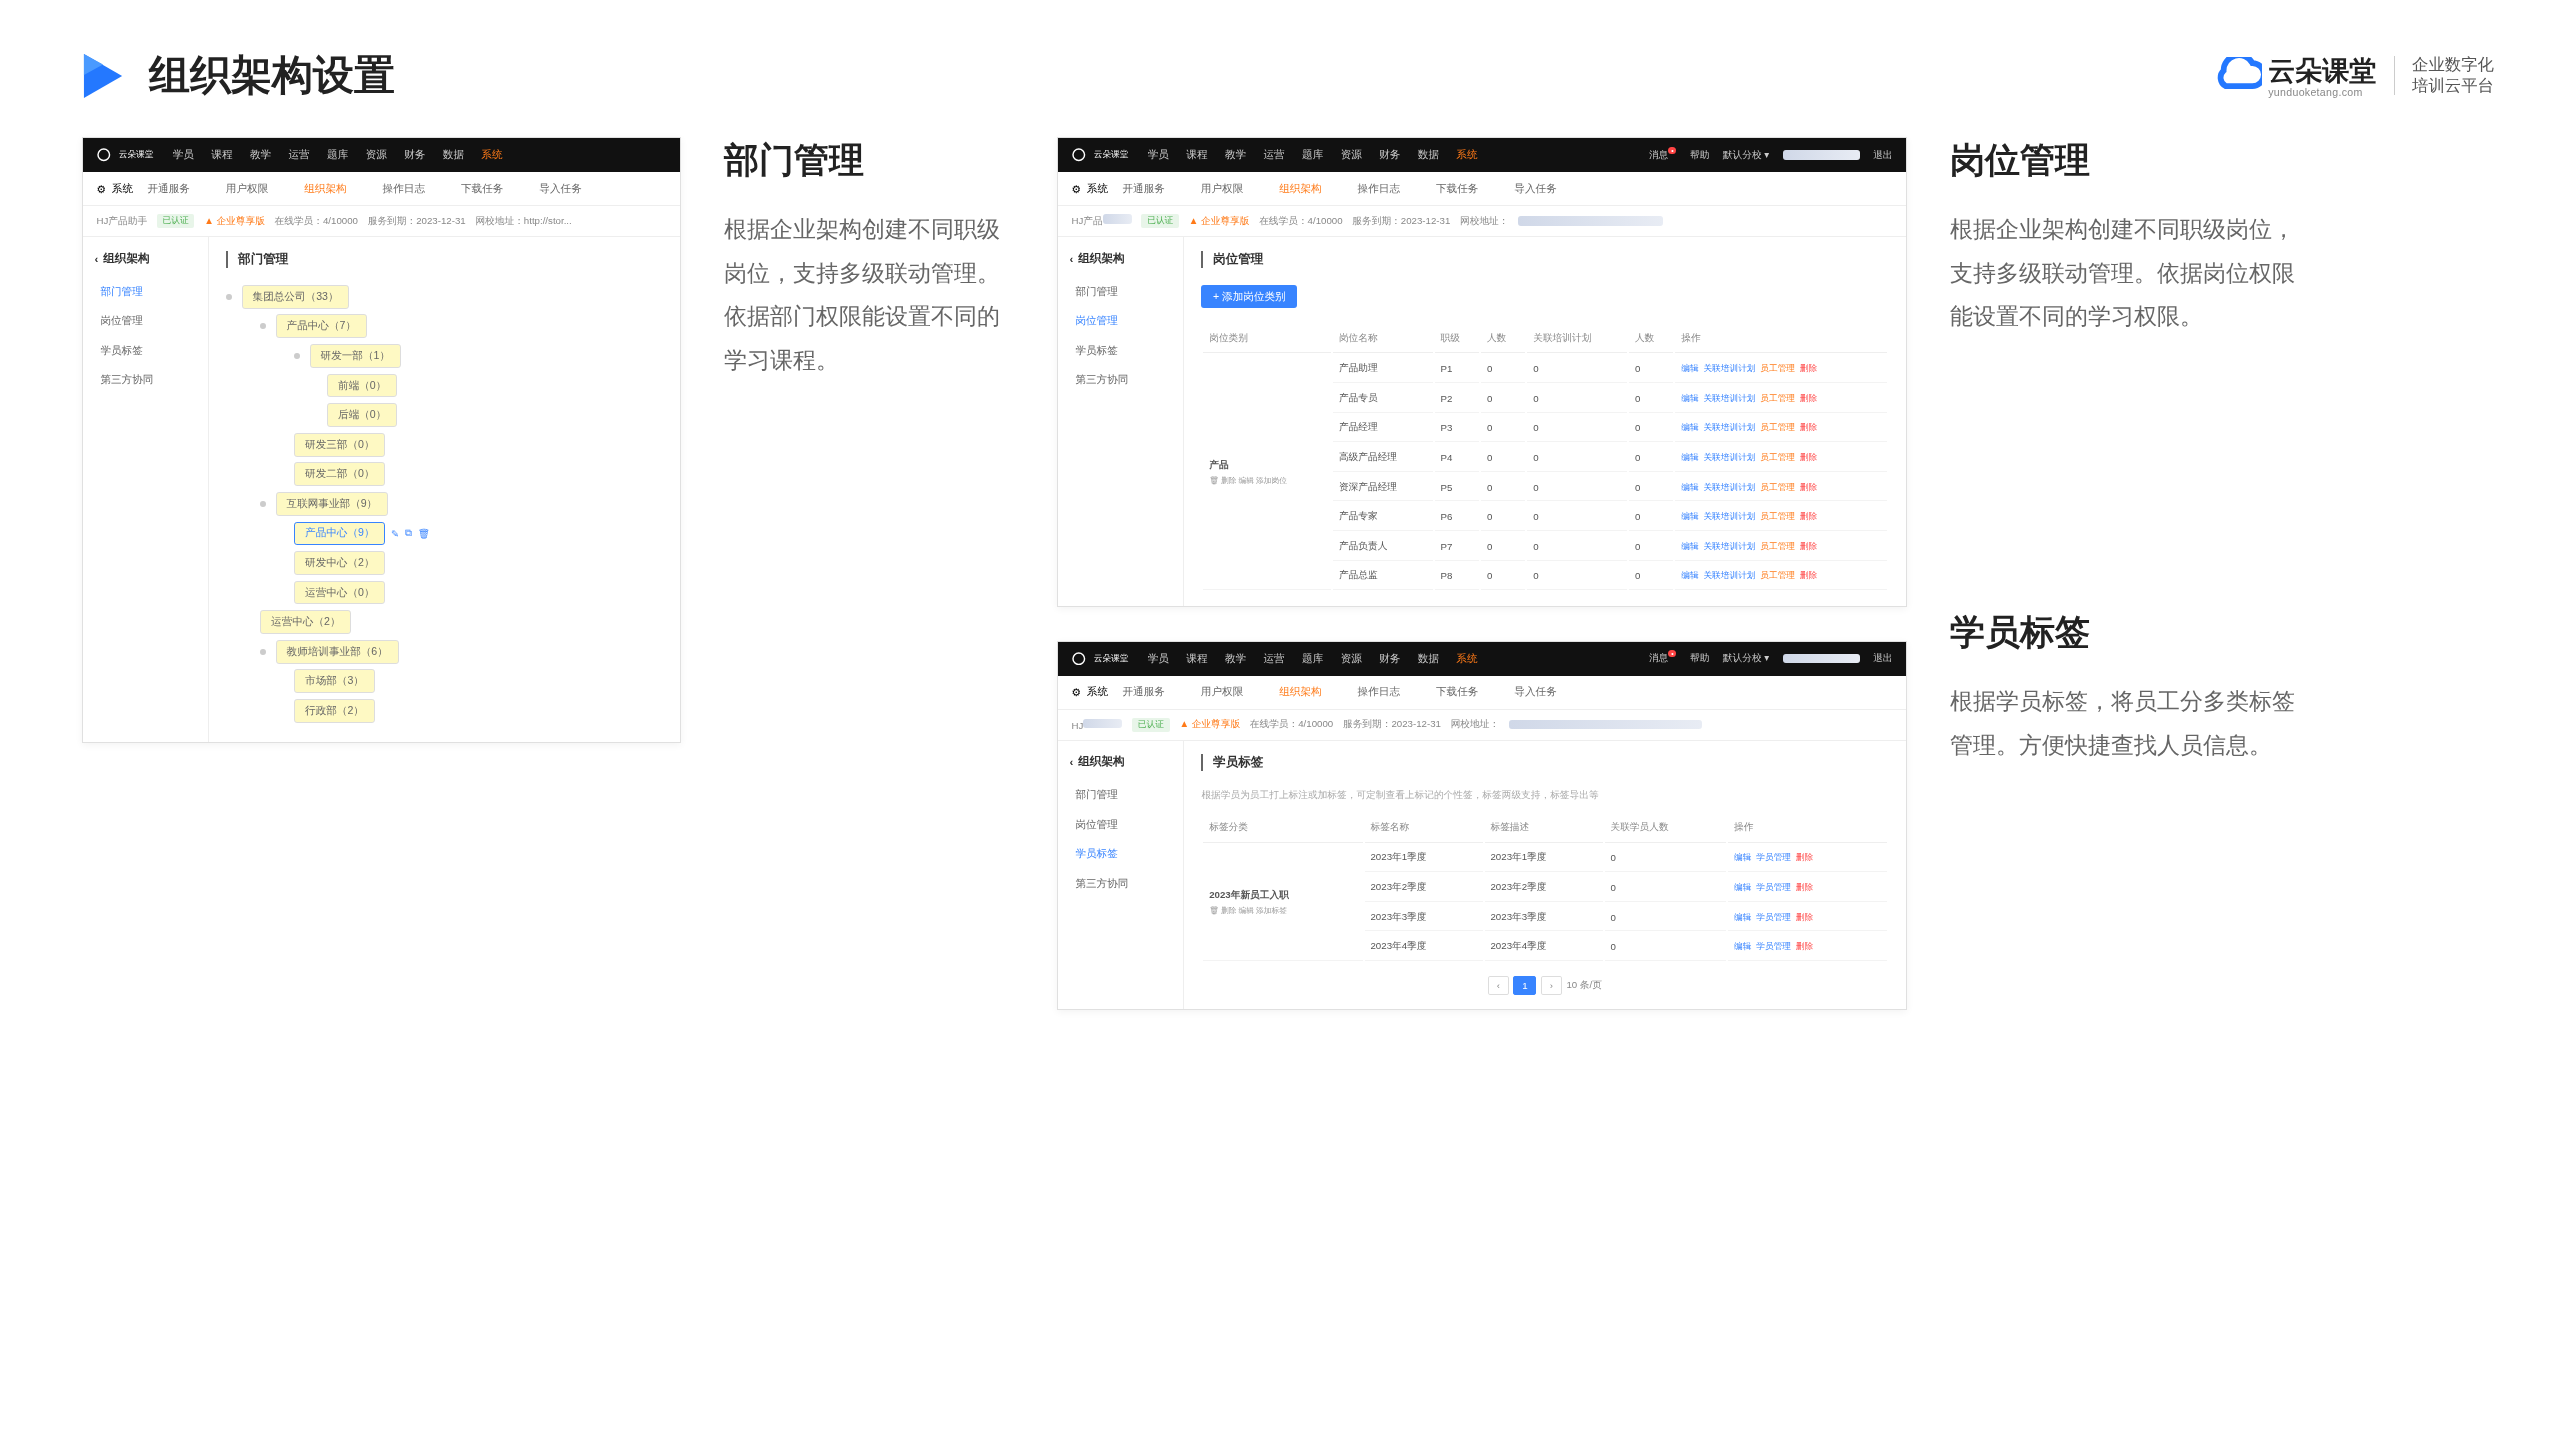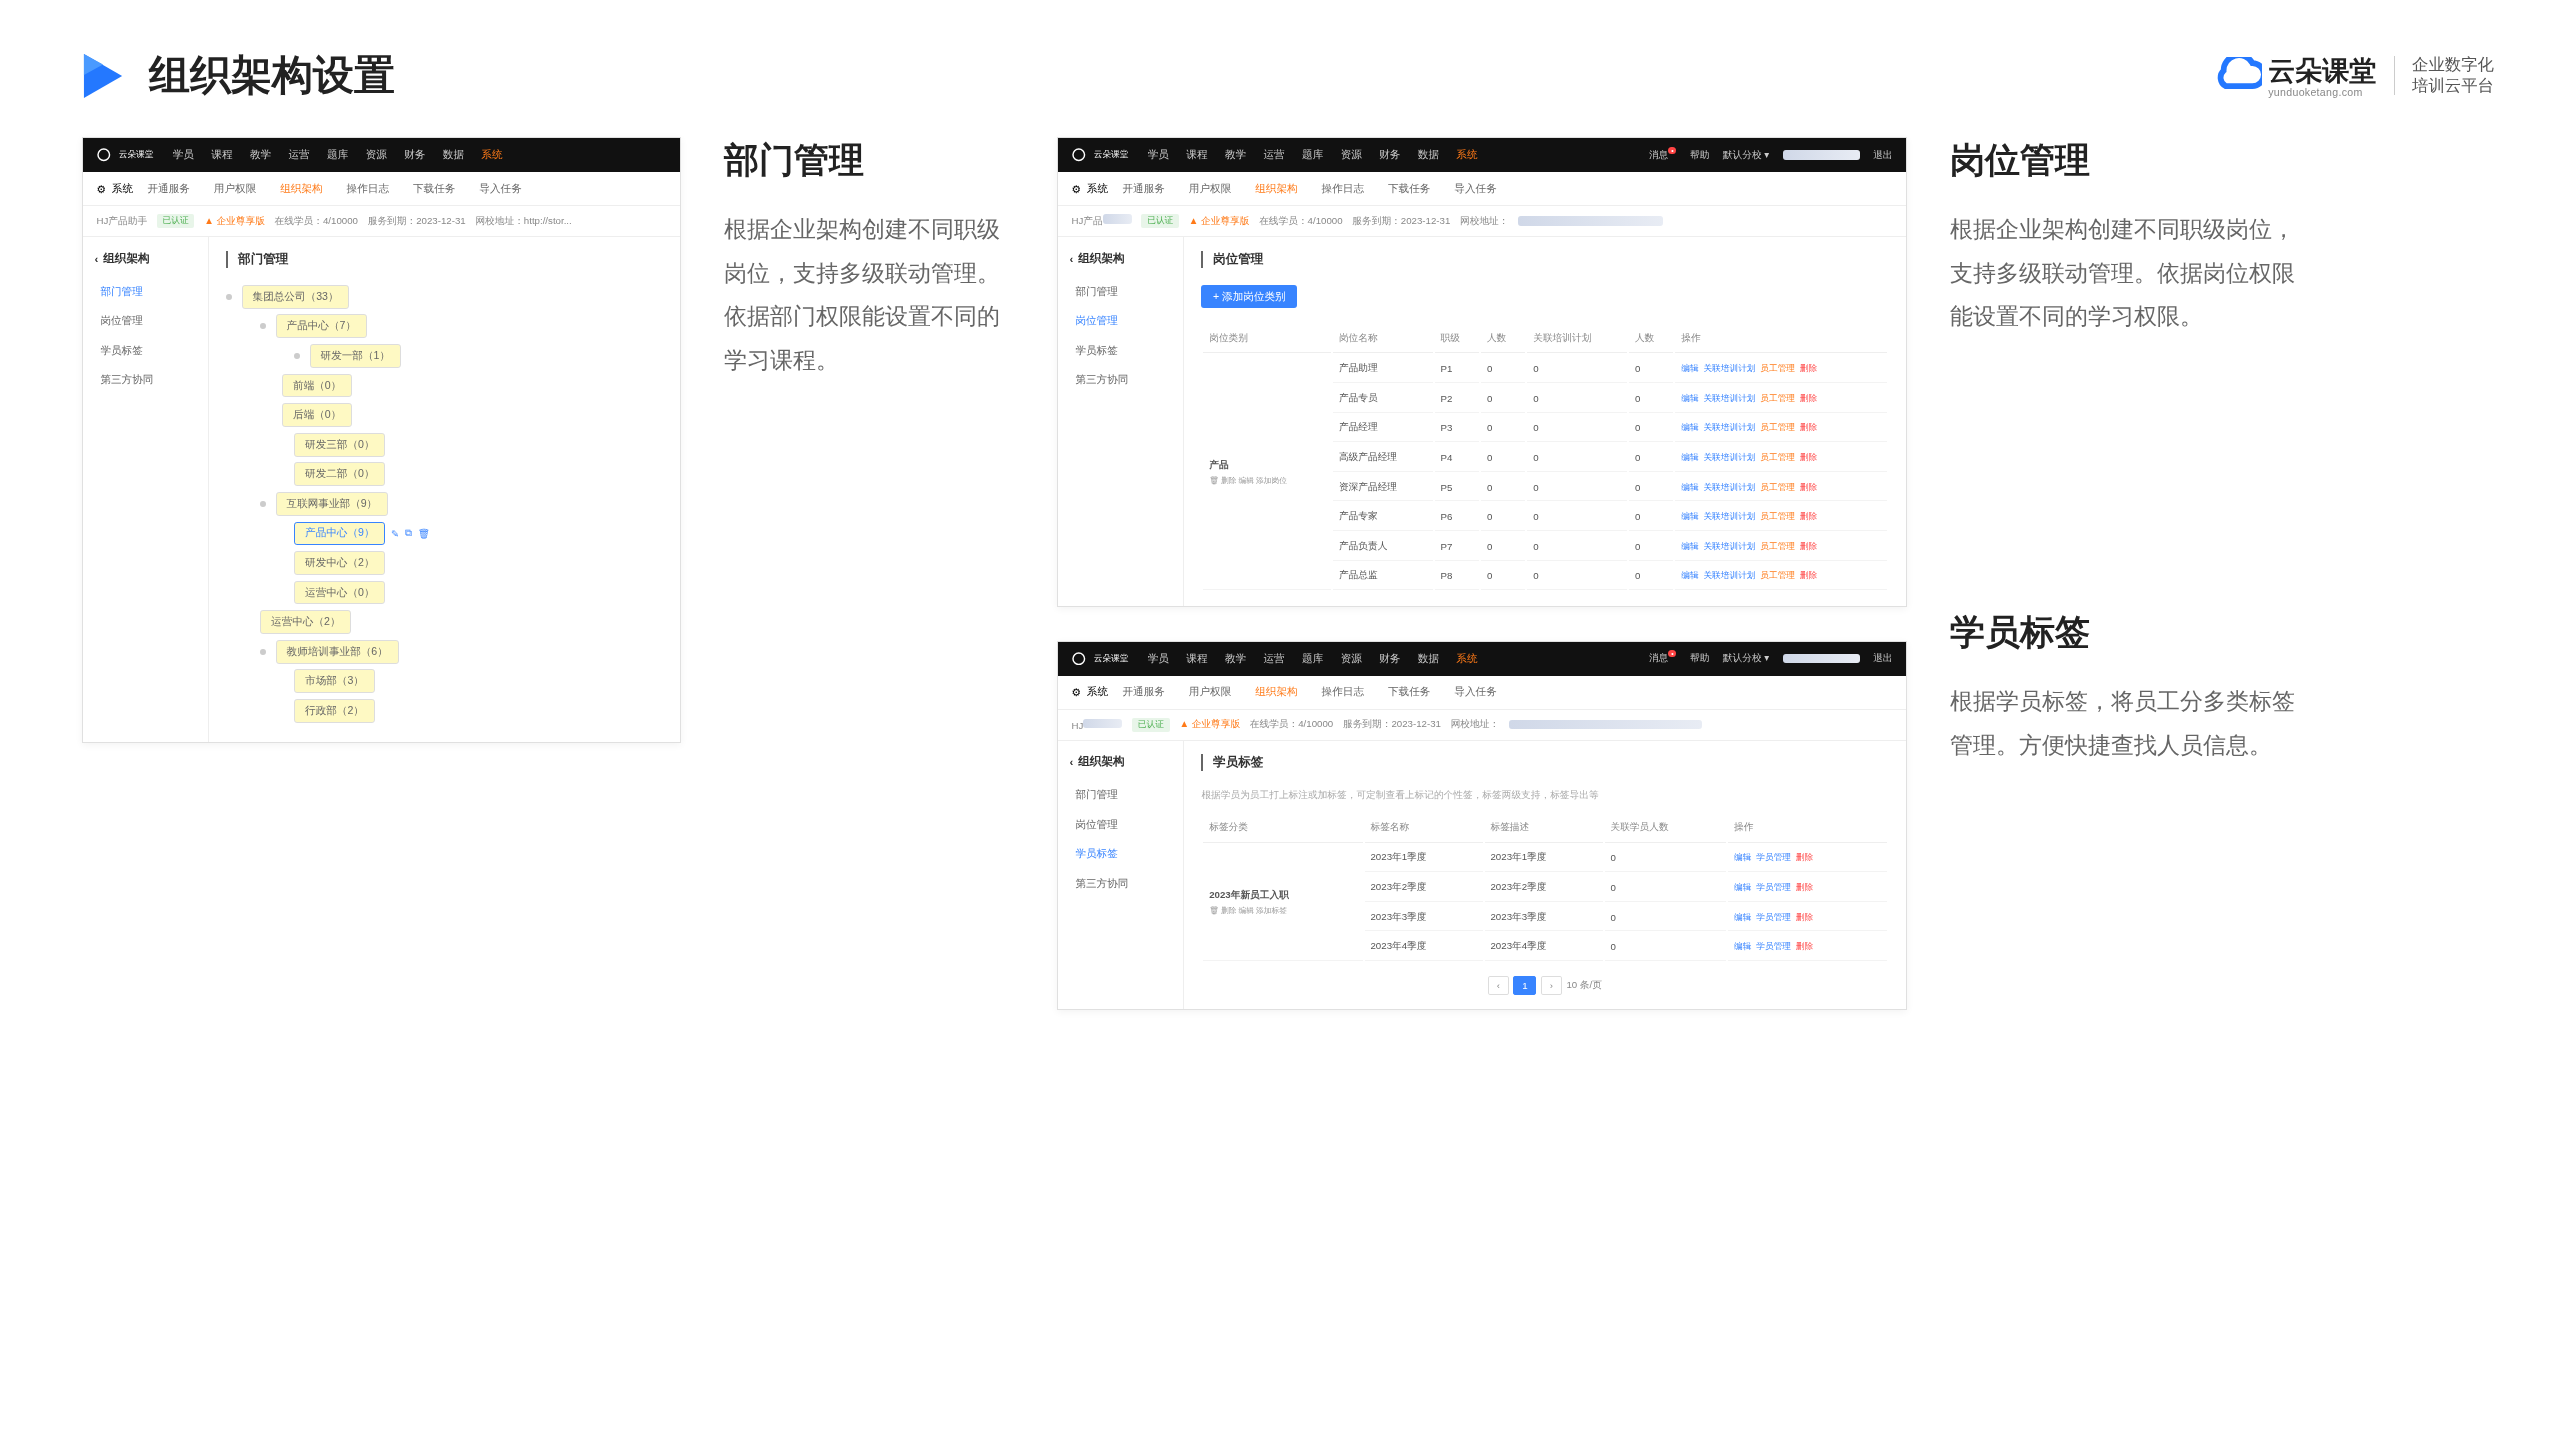--- a/index.html
+++ b/index.html
@@ -19,40 +19,40 @@
 .content{display:grid;grid-template-columns:599px 290px 850px 348px;gap:43px;align-items:start}
 .screenshot{background:#fff;border:1px solid #e0e0e0;box-shadow:0 1.9px 7.7px rgba(0,0,0,.05)}
 .top-nav{background:#111;color:#fff;height:34px;display:flex;align-items:center;padding:0 13.5px;font-size:10.6px}
 .top-logo{display:flex;align-items:center;gap:4.8px;margin-right:19.3px}
 .nav-items{display:flex;gap:17.4px}
 .nav-item{color:#ccc;font-size:10.6px}
 .nav-item.orange{color:#ff7a18}
 .nav-right{margin-left:auto;display:flex;gap:13.5px;align-items:center;font-size:9.7px;color:#ccc}
 .sub-nav{background:#fff;height:34px;display:flex;align-items:center;padding:0 13.5px;font-size:10.6px;border-bottom:1px solid #eee}
 .gear{margin-right:5.8px}
-.sub-nav-items{display:flex;gap:24px;margin-left:14.5px}
+.sub-nav-items{display:flex;gap:36px;margin-left:14.5px}
 .sub-nav-item{color:#666}
 .sub-nav-item.active{color:#ff7a18}
 .status-bar{background:#fff;height:31px;display:flex;align-items:center;padding:0 13.5px;font-size:9.7px;color:#888;border-bottom:1px solid #eee;gap:9.7px}
 .status-tag{background:#e8f5e9;color:#4caf50;padding:1px 5.8px;border-radius:1.9px;font-size:8.7px}
 .status-orange{color:#ff7a18}
 .layout{display:flex;min-height:435px}
 .sidebar-panel{width:126px;border-right:1px solid #eee;padding:13.5px 0}
 .side-head{display:flex;align-items:center;padding:0 11.6px 11.6px;font-size:11.6px;font-weight:600;color:#333;gap:4.8px}
 .side-item{padding:7.7px 17.4px;font-size:10.6px;color:#666}
 .side-item.active{color:#3884ff}
 .main-panel{flex:1;padding:13.5px 17.4px}
 .panel-title{font-size:12.6px;font-weight:600;color:#333;margin-bottom:17.4px;padding-left:9.7px;border-left:2.9px solid #666}
 .tree-node{display:flex;align-items:center;gap:5.8px;margin:5.8px 0;font-size:10.6px;color:#666}
 .tree-box{border:1px solid #ddd;border-radius:2.9px;padding:3.9px 9.7px;background:#fef9c3}
 .tree-box.sel{border-color:#3884ff;color:#3884ff}
 .tree-l1{margin-left:0}
 .tree-l2{margin-left:34px}
 .tree-l3{margin-left:68px}
-.tree-l4{margin-left:56px}
+.tree-l4{margin-left:101px}
 .tree-icon{color:#3884ff;font-size:9.7px}
 .dot{width:5.8px;height:5.8px;background:#ccc;border-radius:50%;margin-right:3.9px}
 .desc-block h2{font-size:35px;font-weight:600;color:#222;margin-bottom:24px}
 .desc-block p{font-size:23px;color:#666;line-height:1.9}
 .blue-btn{background:#3884ff;color:#fff;padding:4.8px 11.6px;border-radius:2.9px;font-size:10.6px;display:inline-block;margin-bottom:13.5px}
 .tbl{width:100%;font-size:9.7px}
 .tbl th{text-align:left;padding:7.7px 5.8px;color:#888;font-weight:400;border-bottom:1px solid #eee}
 .tbl td{padding:6.8px 5.8px;color:#555;border-bottom:1px solid #f3f3f3}
 .link-a{color:#3884ff;font-size:8.7px;margin-right:4.8px}
 .link-o{color:#ff7a18;font-size:8.7px;margin-right:4.8px}

